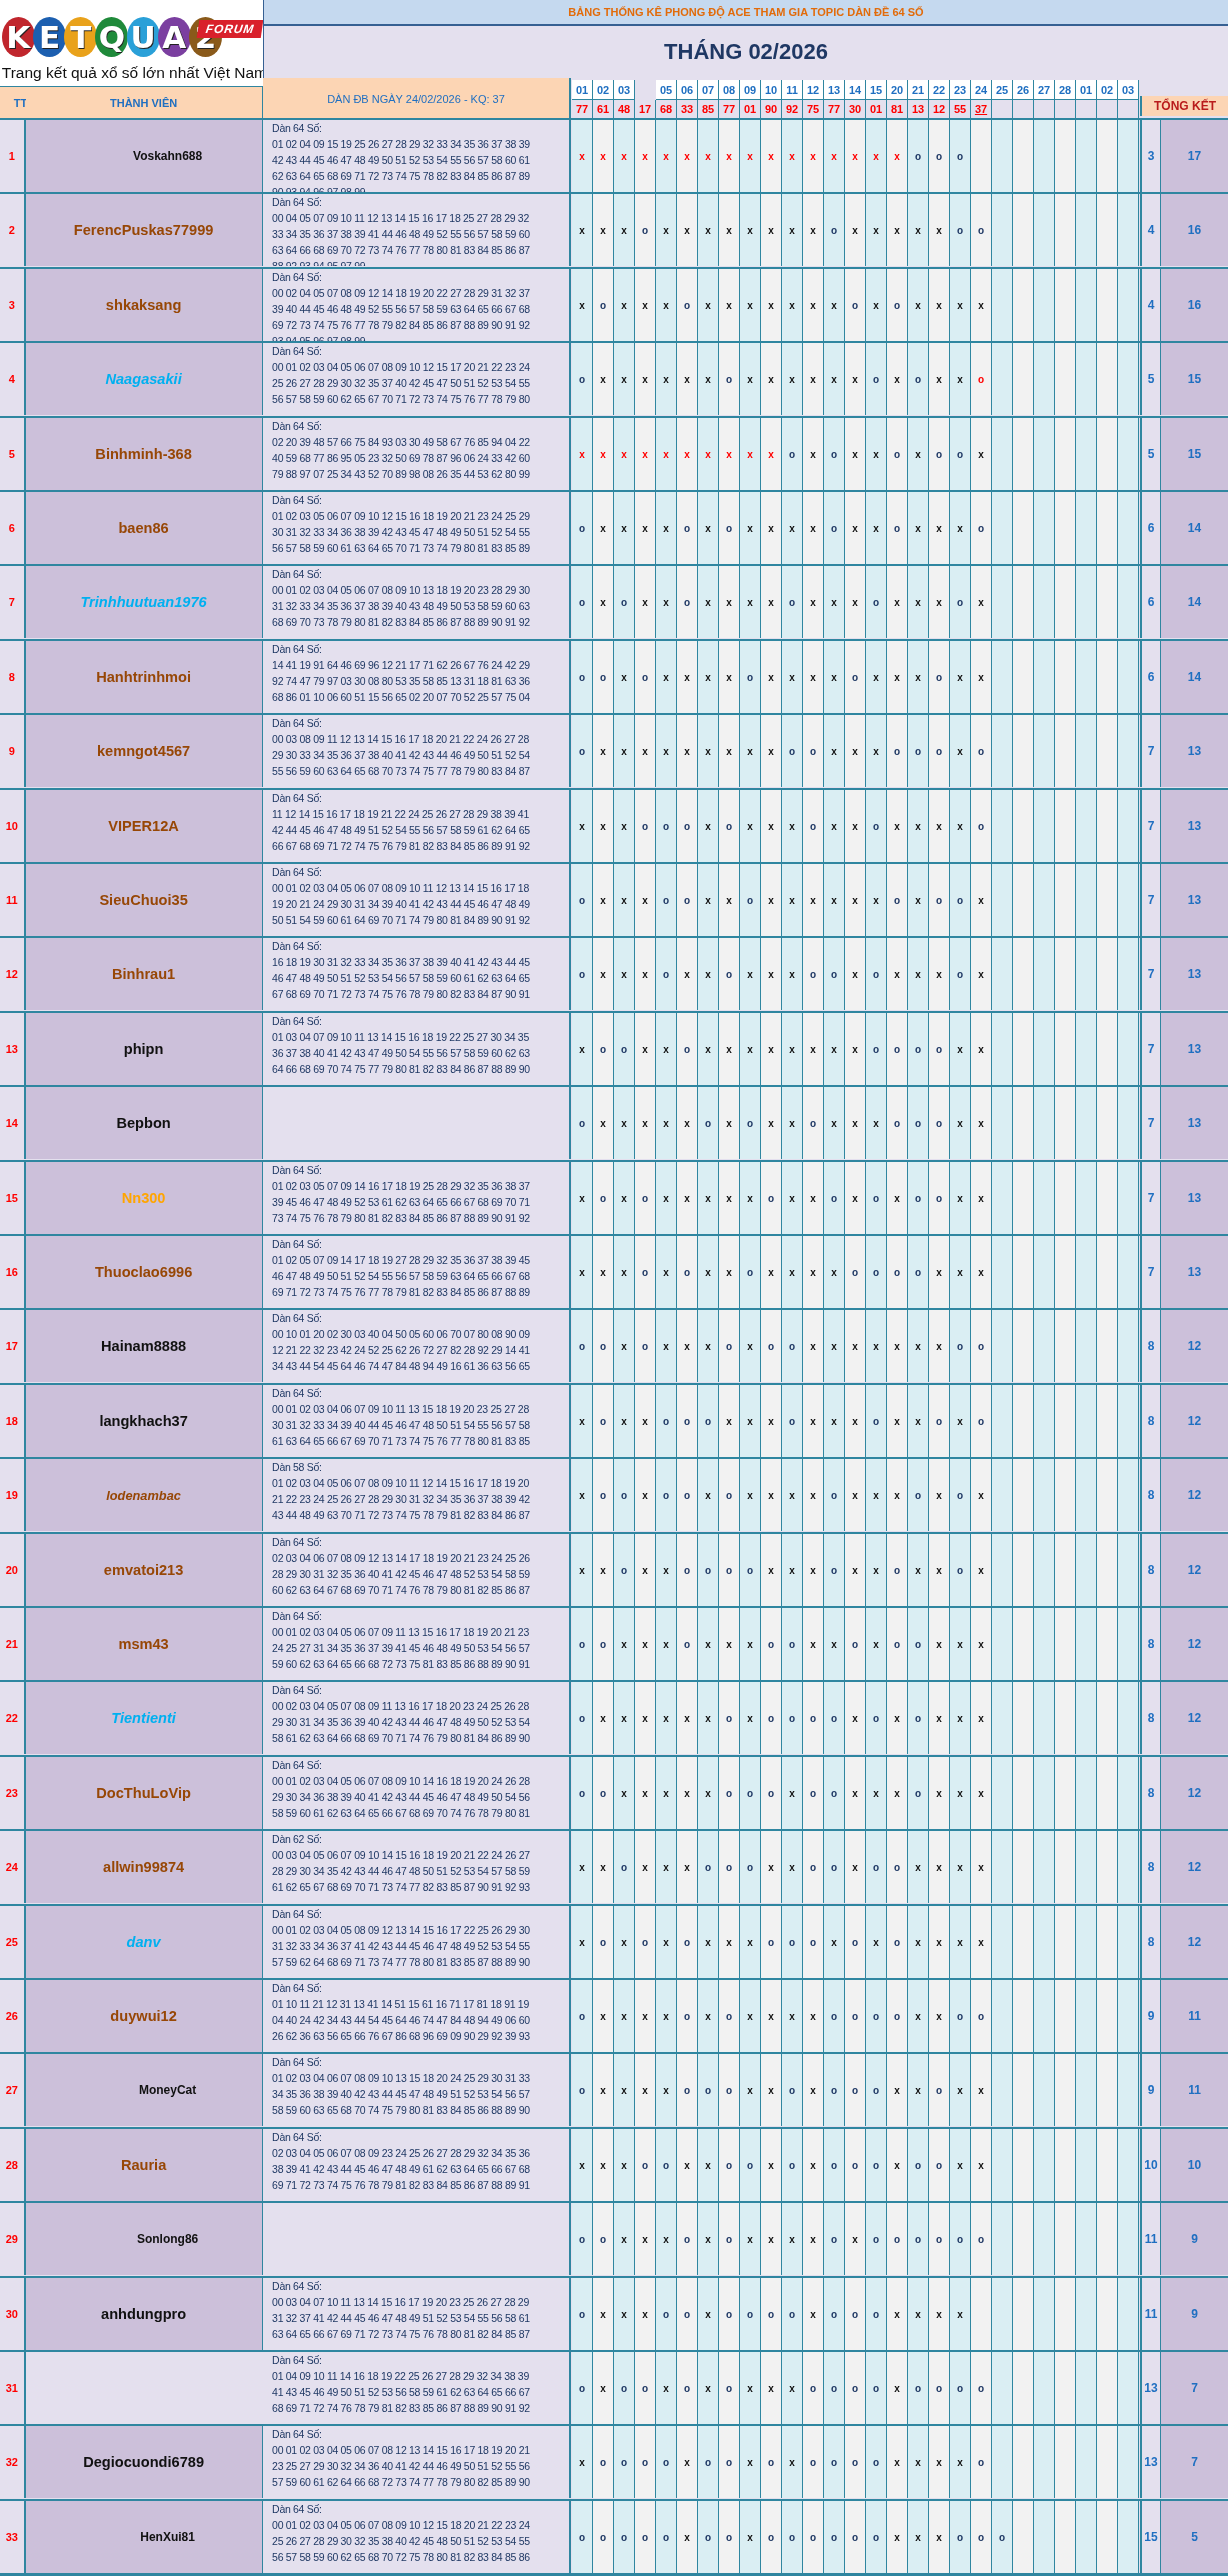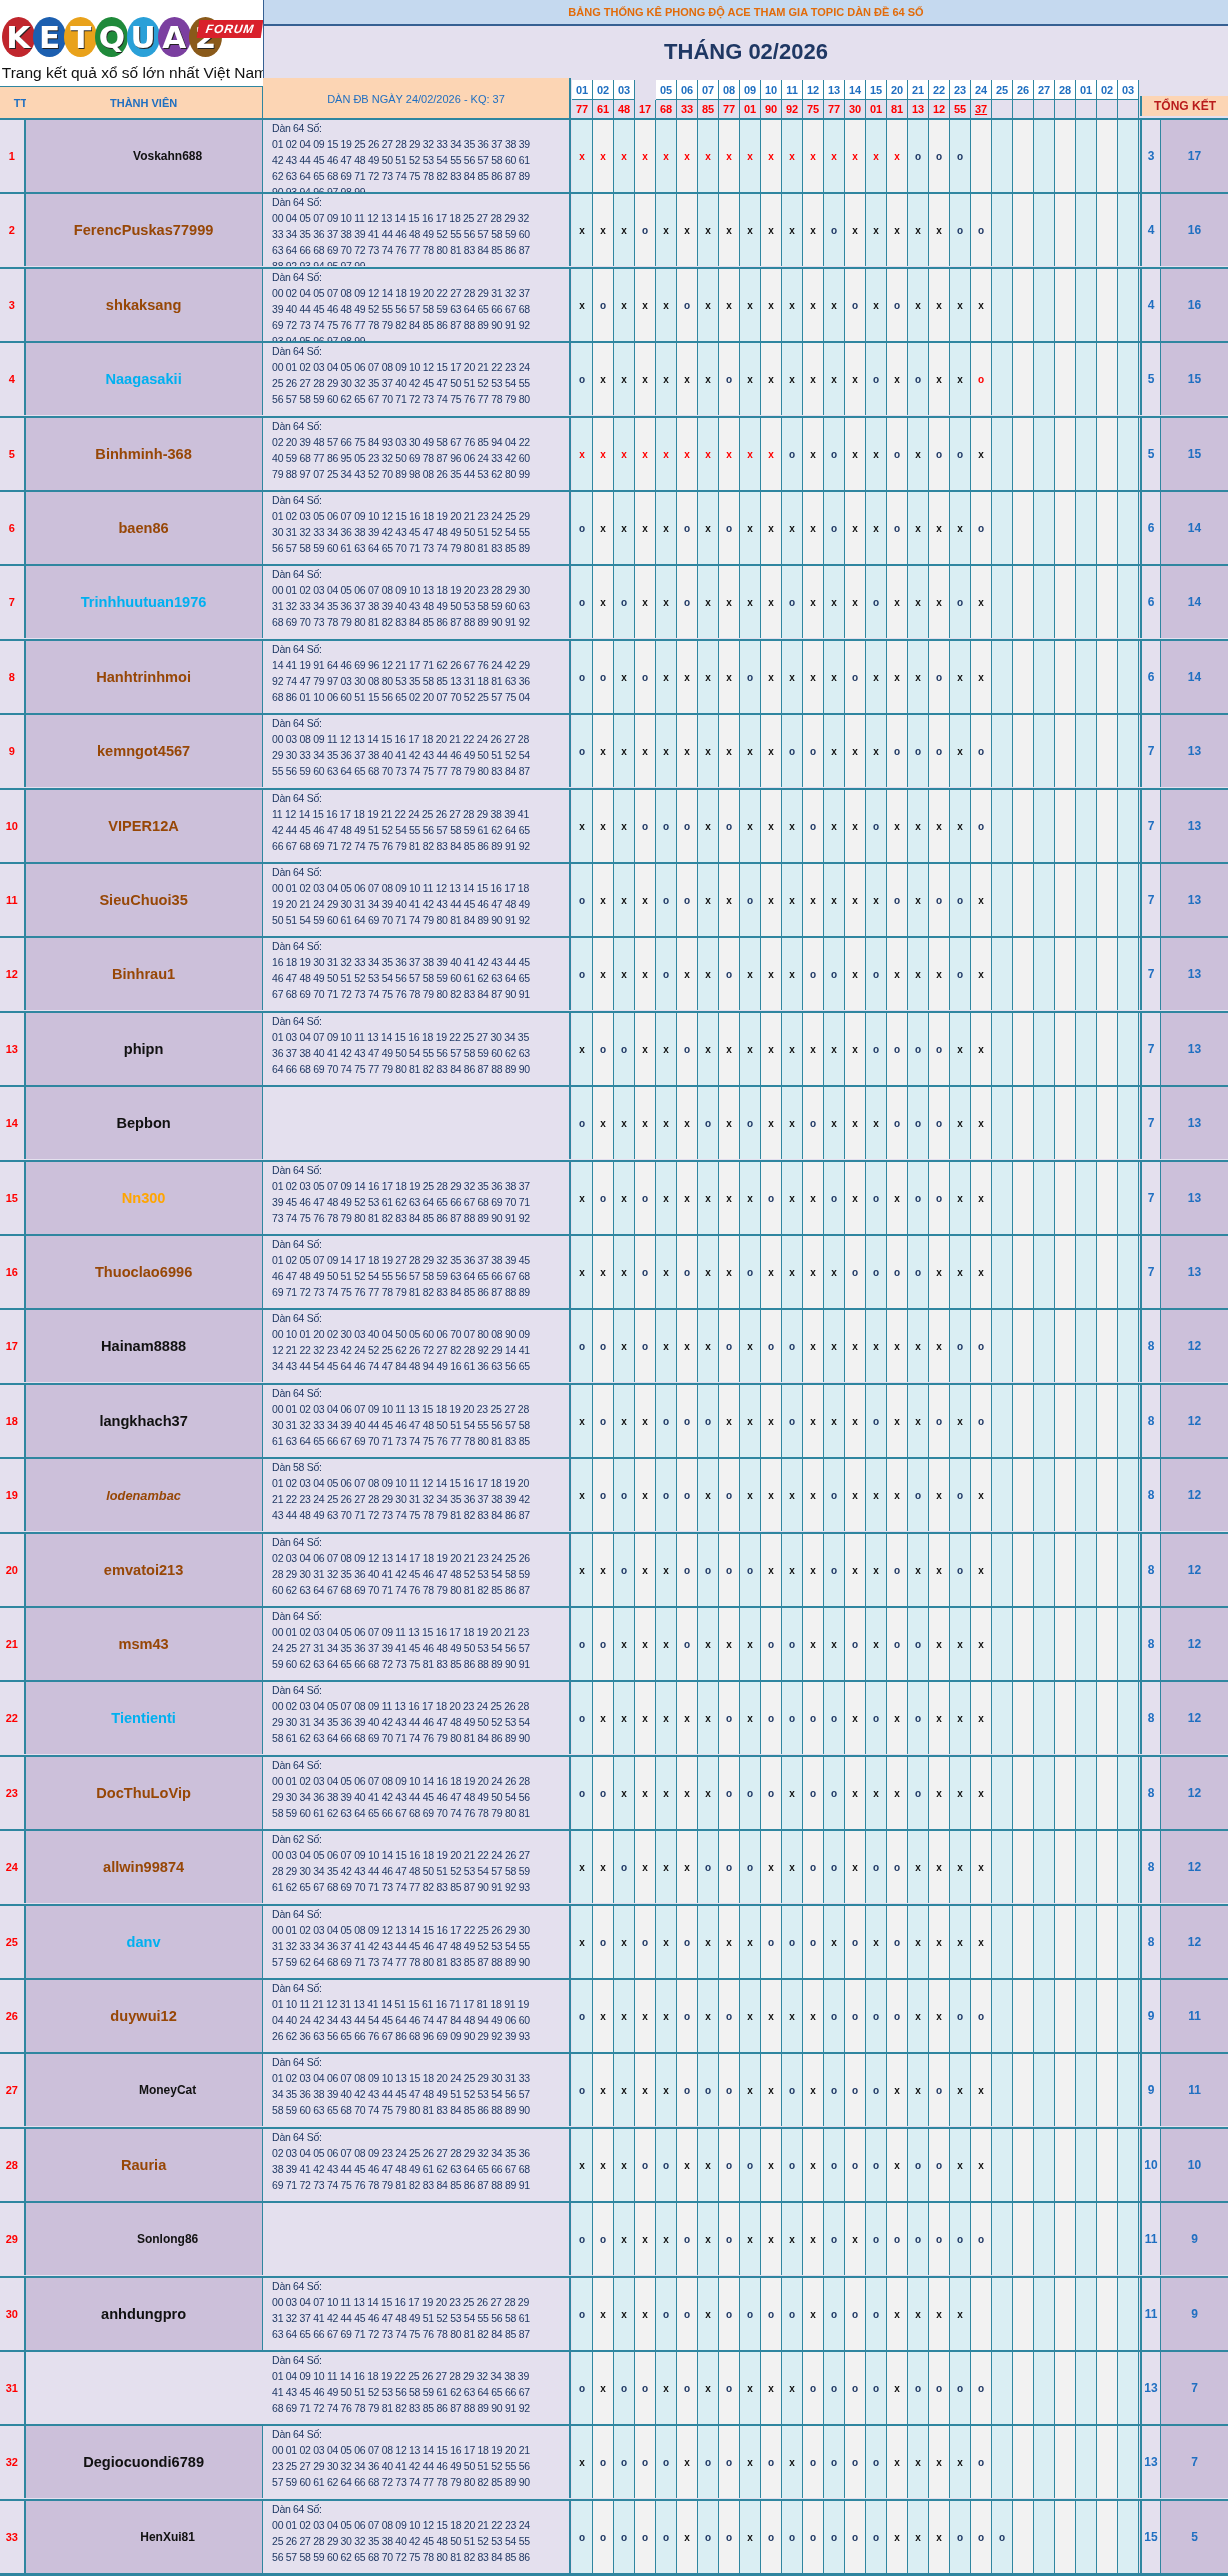--- a/index.html
+++ b/index.html
@@ -26,21 +26,21 @@
   .marks { position: absolute; left: 572px; top: 0; height: 100%; display: flex; }
   .mk { width: 21px; height: 100%; display: flex; align-items: center; justify-content: center; font-size: 10px; font-weight: bold; color: #111; border-right: 0.9px solid #2f86a0; }
   .mk.odd { background: #daeef3; }
   .mk.even { background: #f2f2f2; }
   .mk.red { color: #ff0000; }
   .mk.blue { color: #1f3864; }
   .c-x { position: absolute; left: 1140px; top: 0; width: 21px; height: 100%; background: #e4e0ee; color: #1f6fc1; font-size: 12px; font-weight: bold; display: flex; align-items: center; justify-content: center; border-left: 2.7px solid #2f86a0; border-right: 0.9px solid #2f86a0; }
   .c-total { position: absolute; left: 1161px; top: 0; width: 67px; height: 100%; background: #ccc0da; color: #1f6fc1; font-size: 12px; font-weight: bold; display: flex; align-items: center; justify-content: center; }
   .col-black { color: #111; }
   .col-brown { color: #974706; }
-  .col-cyan { color: #00b0f0; }
+  .col-cyan { color: #00b0f0; font-style: italic; }
   .col-orange { color: #ffa500; }
   .italic { font-style: italic; font-size: 12.8px; }
   .small { font-size: 12px; padding-left: 48px; }
   .bottom-border { left: 0; top: 2573px; width: 1228px; height: 2.7px; background: #2f86a0; }
 </style>
 </head>
 <body>
 
 <div class="abs logo-box">
   <div class="logo-letters" id="logo-letters">

